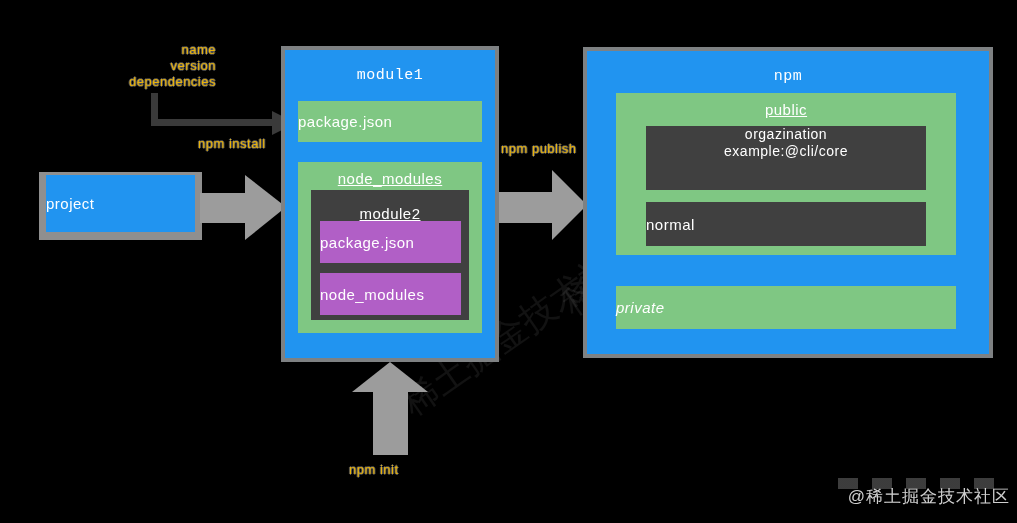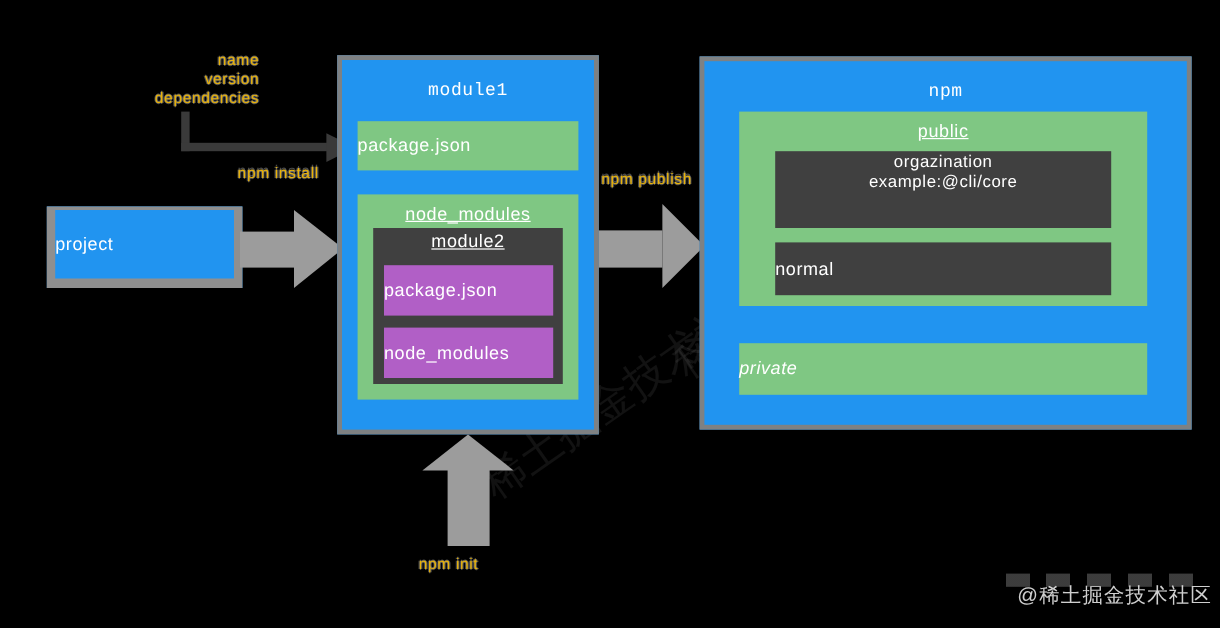--- a/index.html
+++ b/index.html
@@ -70,21 +70,21 @@
   <div class="bigbox" style="left:281px;top:46px;width:218px;height:316px;">
     <div class="bigbox-title">module1</div>
   </div>
   <div class="fillbox green" style="left:298px;top:101px;width:184px;height:41px;">
     <span>package.json</span>
   </div>
   <div class="abs green" style="left:298px;top:162px;width:184px;height:171px;">
     <div class="inner-title">node_modules</div>
   </div>
   <div class="abs red" style="left:311px;top:190px;width:158px;height:130px;">
-    <div class="inner-title" style="top:3px;">module2</div>
+    <div class="inner-title" style="top:15px;">module2</div>
   </div>
   <div class="fillbox purple" style="left:320px;top:221px;width:141px;height:42px;">
     <span>package.json</span>
   </div>
   <div class="fillbox purple" style="left:320px;top:273px;width:141px;height:42px;">
     <span>node_modules</span>
   </div>
 
   <div class="glabel" style="left:501px;top:141px;width:84px;">npm publish</div>
   <div class="shaft" style="left:499px;top:192px;width:53px;height:31px;"></div>

